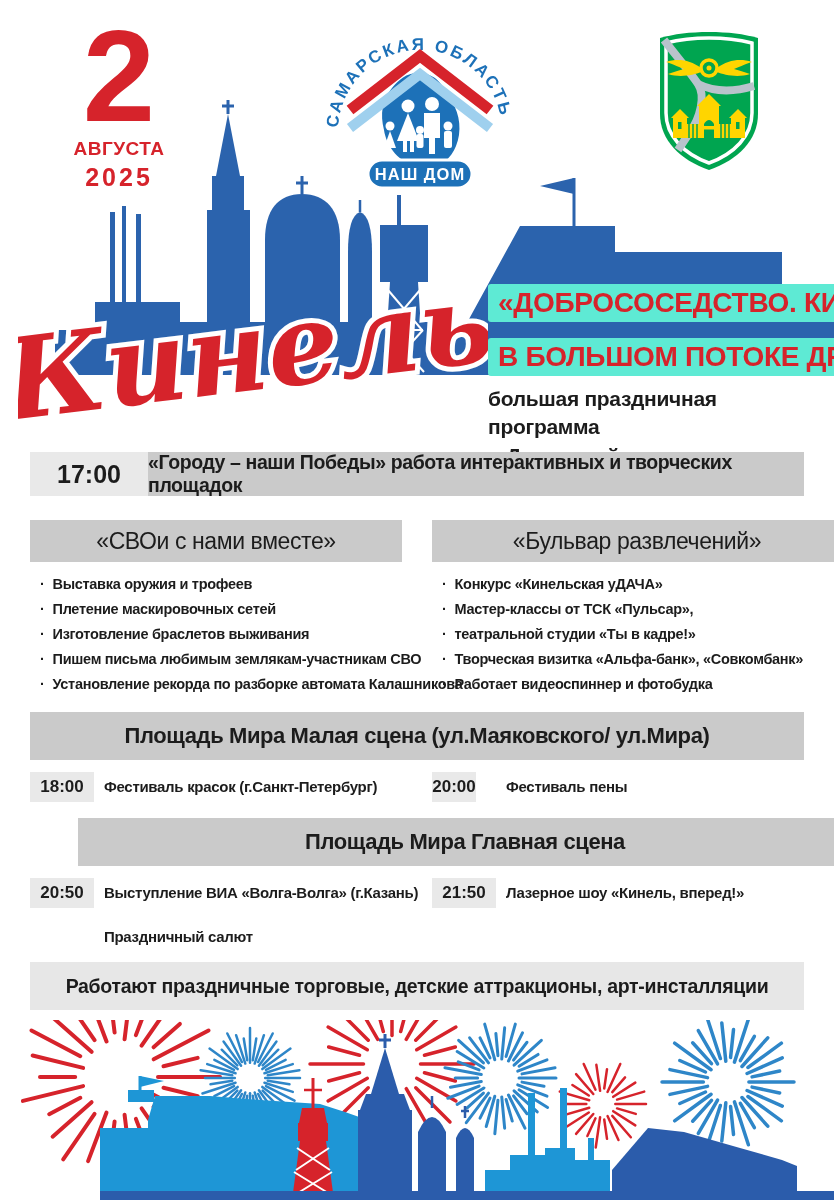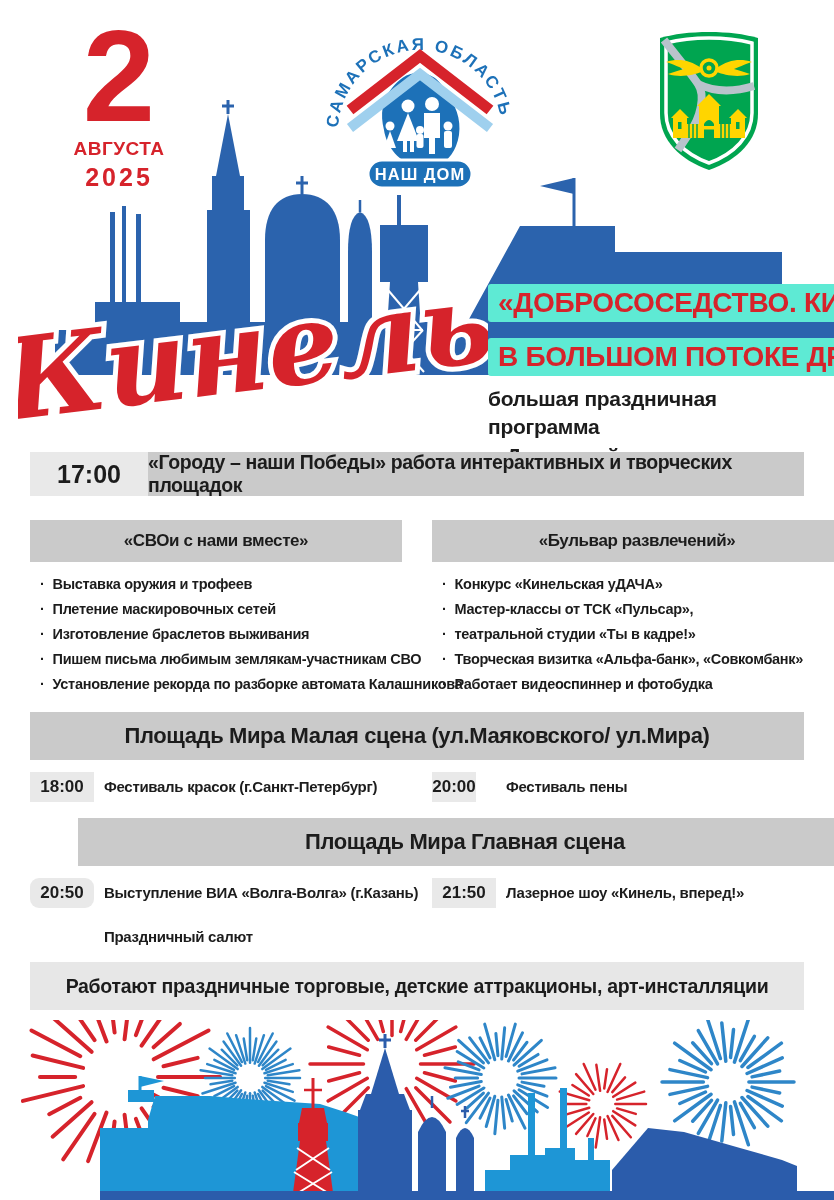--- a/index.html
+++ b/index.html
@@ -18,21 +18,21 @@
   .bar{background:var(--bar-gray);}
   .chip{background:var(--chip-gray);}
   .daynum{font-size:130px;line-height:0.8;font-weight:700;text-align:center;}
   .month{font-size:19px;font-weight:700;letter-spacing:0.5px;text-align:center;}
   .year{font-size:25px;font-weight:700;letter-spacing:3px;text-align:center;}
   .slogan-box{display:inline-block;background:#5eead4;border-radius:3px;padding:3px 10px;
               font-size:28px;font-weight:700;color:var(--accent-red);letter-spacing:-0.3px;white-space:nowrap;}
   .slogan-sub{margin-top:9px;font-size:21px;font-weight:700;color:var(--text-dark);
               line-height:1.35;letter-spacing:-0.3px;}
   .bar-title{font-size:22px;font-weight:700;letter-spacing:-0.4px;color:var(--text-dark);}
-  .col-title{font-size:17px;font-weight:700;letter-spacing:-0.4px;}
+  .col-title{font-size:23px;font-weight:400;letter-spacing:-0.4px;}
   .bullet{font-size:14.5px;font-weight:700;letter-spacing:-0.3px;line-height:25px;white-space:nowrap;}
   .bullet::before{content:"·";margin-right:8px;font-weight:900;}
   .ev-time{font-size:17px;font-weight:700;}
   .ev-label{font-size:15px;font-weight:700;letter-spacing:-0.3px;line-height:30px;white-space:nowrap;}
   .opening-time{font-size:25px;font-weight:700;}
   .opening-text{font-size:19.5px;font-weight:700;letter-spacing:-0.4px;}
   .footer-bar{background:var(--footer-gray);font-size:19.5px;font-weight:700;letter-spacing:-0.3px;}
   
   .f-sky{fill:var(--skyline-blue);} .f-lb{fill:var(--light-blue);} .f-db{fill:var(--deep-blue);}
   .f-red{fill:var(--accent-red);} .f-yel{fill:var(--herald-yellow);} .f-grn{fill:var(--herald-green);}
@@ -191,21 +191,21 @@
     <div class="bullet">Работает видеоспиннер и фотобудка</div>
   </div>
 
   <div class="abs bar center bar-title" style="left:30px;top:712px;width:774px;height:48px;">Площадь Мира Малая сцена (ул.Маяковского/ ул.Мира)</div>
   <div class="abs chip center ev-time" style="left:30px;top:772px;width:64px;height:30px;">18:00</div>
   <div class="abs ev-label" style="left:104px;top:772px;height:30px;">Фестиваль красок (г.Санкт-Петербург)</div>
   <div class="abs chip center ev-time" style="left:432px;top:772px;width:44px;height:30px;">20:00</div>
   <div class="abs ev-label" style="left:506px;top:772px;height:30px;">Фестиваль пены</div>
 
   <div class="abs bar center bar-title" style="left:30px;top:818px;width:774px;height:48px;margin-left:48px;">Площадь Мира Главная сцена</div>
-  <div class="abs chip center ev-time" style="left:30px;top:878px;width:64px;height:30px;border-radius:9px;">20:50</div>
+  <div class="abs chip center ev-time" style="left:30px;top:878px;width:64px;height:30px;">20:50</div>
   <div class="abs ev-label" style="left:104px;top:878px;height:30px;">Выступление ВИА «Волга-Волга» (г.Казань)</div>
   <div class="abs chip center ev-time" style="left:432px;top:878px;width:64px;height:30px;">21:50</div>
   <div class="abs ev-label" style="left:506px;top:878px;height:30px;">Лазерное шоу «Кинель, вперед!»</div>
   <div class="abs chip center ev-time" style="left:30px;top:922px;width:64px;height:30px;margin-top:45px;">22:00</div>
   <div class="abs ev-label" style="left:104px;top:922px;height:30px;">Праздничный салют</div>
 
   <div class="abs center footer-bar" style="left:30px;top:962px;width:774px;height:48px;">Работают праздничные торговые, детские аттракционы, арт-инсталляции</div>
 
   <svg class="abs" style="left:0;top:1020px;" width="834" height="180" viewBox="0 0 834 180">
     <g>

